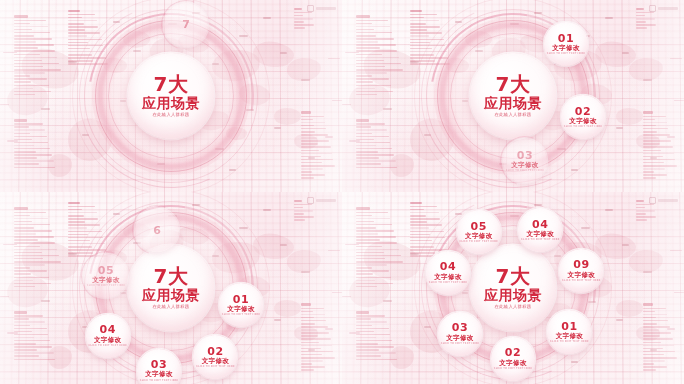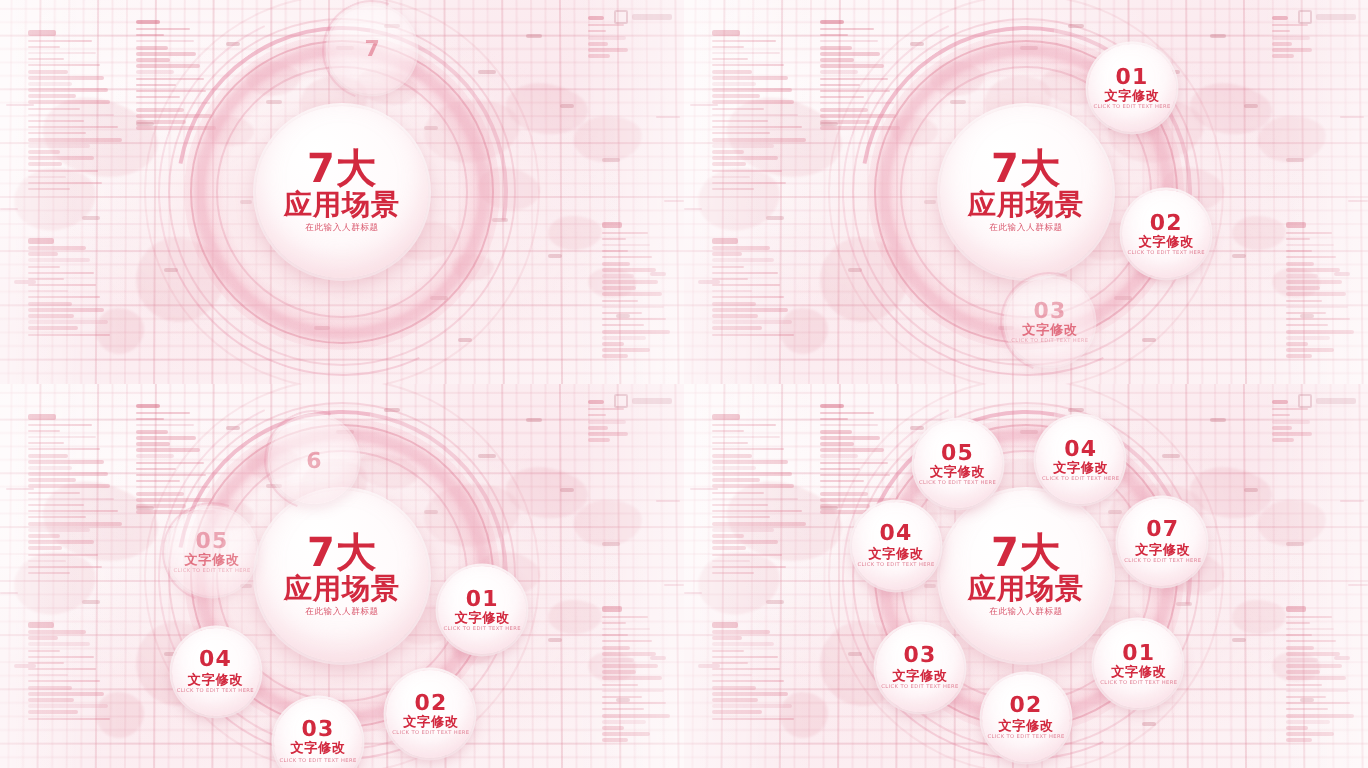--- a/index.html
+++ b/index.html
@@ -841,21 +841,21 @@
       <span class="num">05</span>
       <span class="lbl">文字修改</span>
         <span class="tiny">CLICK TO EDIT TEXT HERE</span>
     </div>
       <div class="node" style="left:58%;top:20%">
       <span class="num">04</span>
       <span class="lbl">文字修改</span>
         <span class="tiny">CLICK TO EDIT TEXT HERE</span>
     </div>
       <div class="node" style="left:70%;top:41%">
-      <span class="num">07</span>
+      <span class="num">09</span>
       <span class="lbl">文字修改</span>
         <span class="tiny">CLICK TO EDIT TEXT HERE</span>
     </div>
       <div class="node" style="left:31%;top:42%">
       <span class="num">04</span>
       <span class="lbl">文字修改</span>
         <span class="tiny">CLICK TO EDIT TEXT HERE</span>
     </div>
       <div class="node" style="left:34.5%;top:74%">
       <span class="num">03</span>

